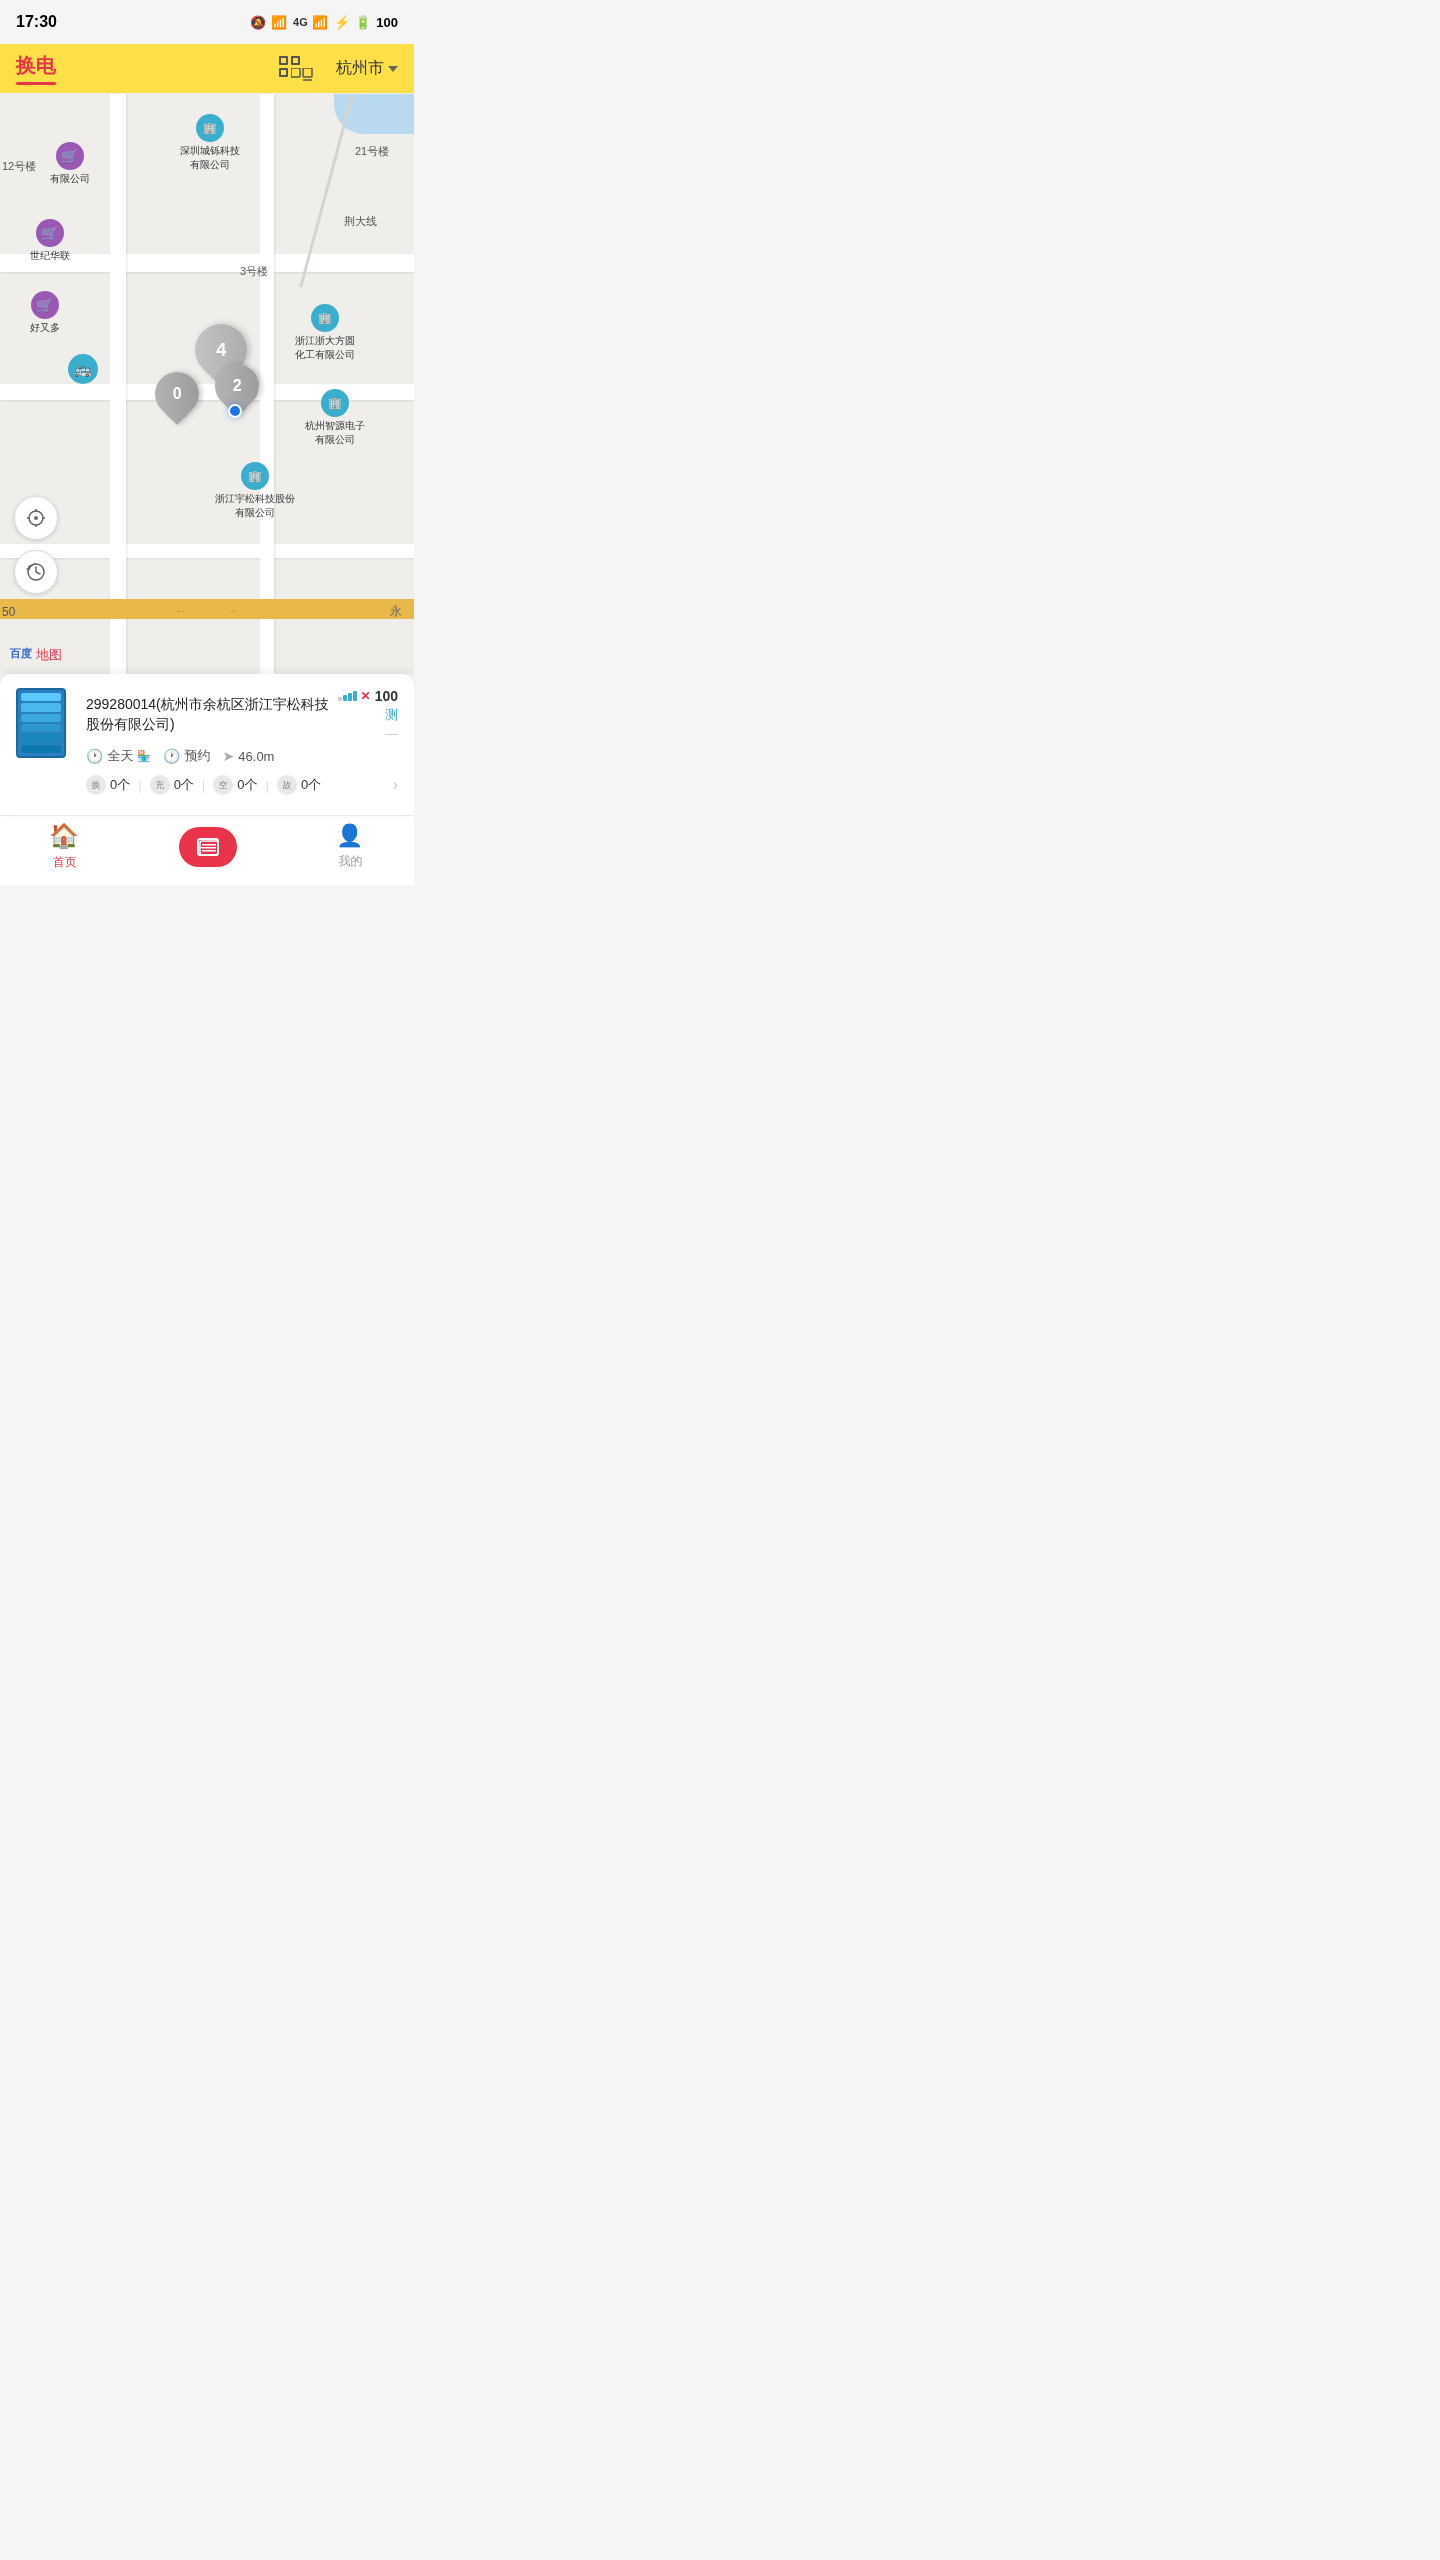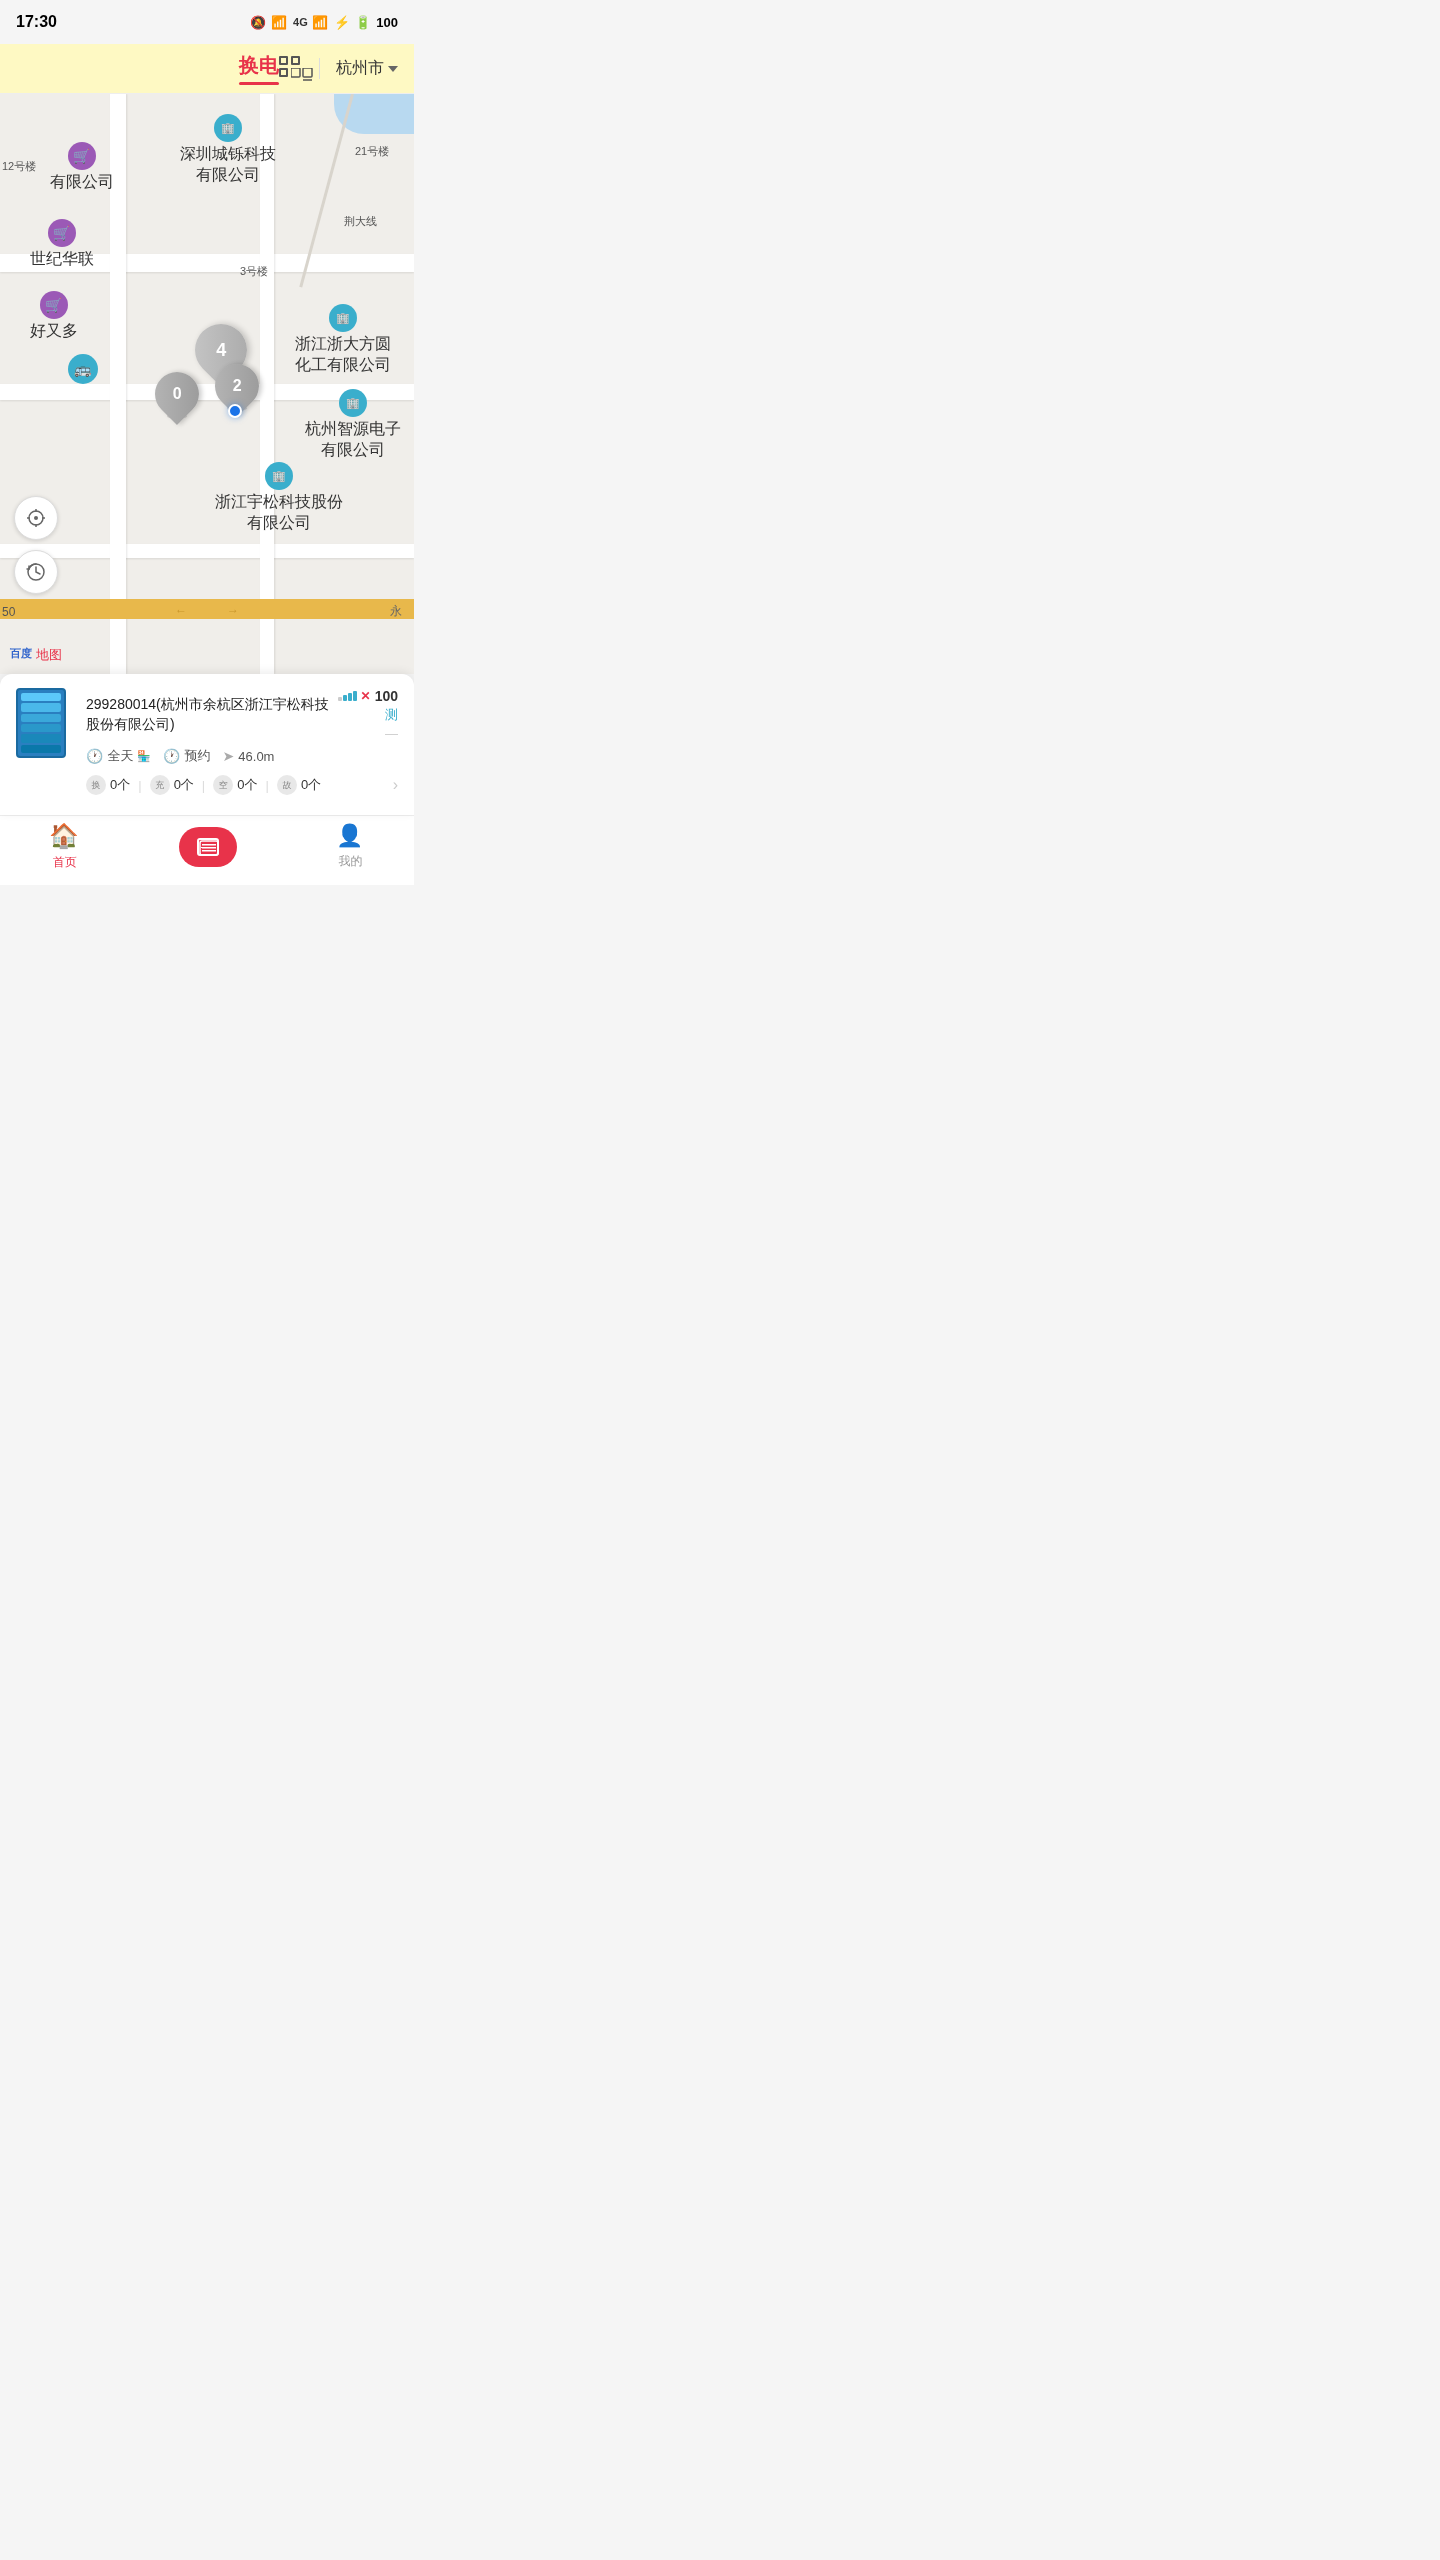--- a/index.html
+++ b/index.html
@@ -23,24 +23,24 @@
       padding: 0 16px;
       font-size: 15px;
       font-weight: 600;
     }
     .status-time { font-weight: 700; font-size: 16px; }
     .status-icons { display: flex; align-items: center; gap: 5px; font-size: 13px; }
 
     
     .top-nav {
       height: 50px;
-      background: #fef9c3;
-      display: flex;
-      align-items: center;
-      justify-content: flex-end;
+      background: #fde047;
+      display: flex;
+      align-items: center;
+      justify-content: space-between;
       padding: 0 16px;
       border-bottom: 1px solid #eee;
       position: relative;
       z-index: 10;
     }
     .nav-title-wrap {
       display: flex;
       flex-direction: column;
     }
     .nav-title {
@@ -148,21 +148,21 @@
       width: 28px; height: 28px;
       border-radius: 50%;
       display: flex;
       align-items: center;
       justify-content: center;
       font-size: 14px;
     }
     .poi-purple { background: #9b59b6; }
     .poi-blue-teal { background: #3aaecc; }
     .poi-label {
-      font-size: 16px;
+      font-size: 10px;
       color: #333;
       white-space: nowrap;
       text-align: center;
       margin-top: 2px;
     }
 
     
     .map-pin {
       position: absolute;
       display: flex;

